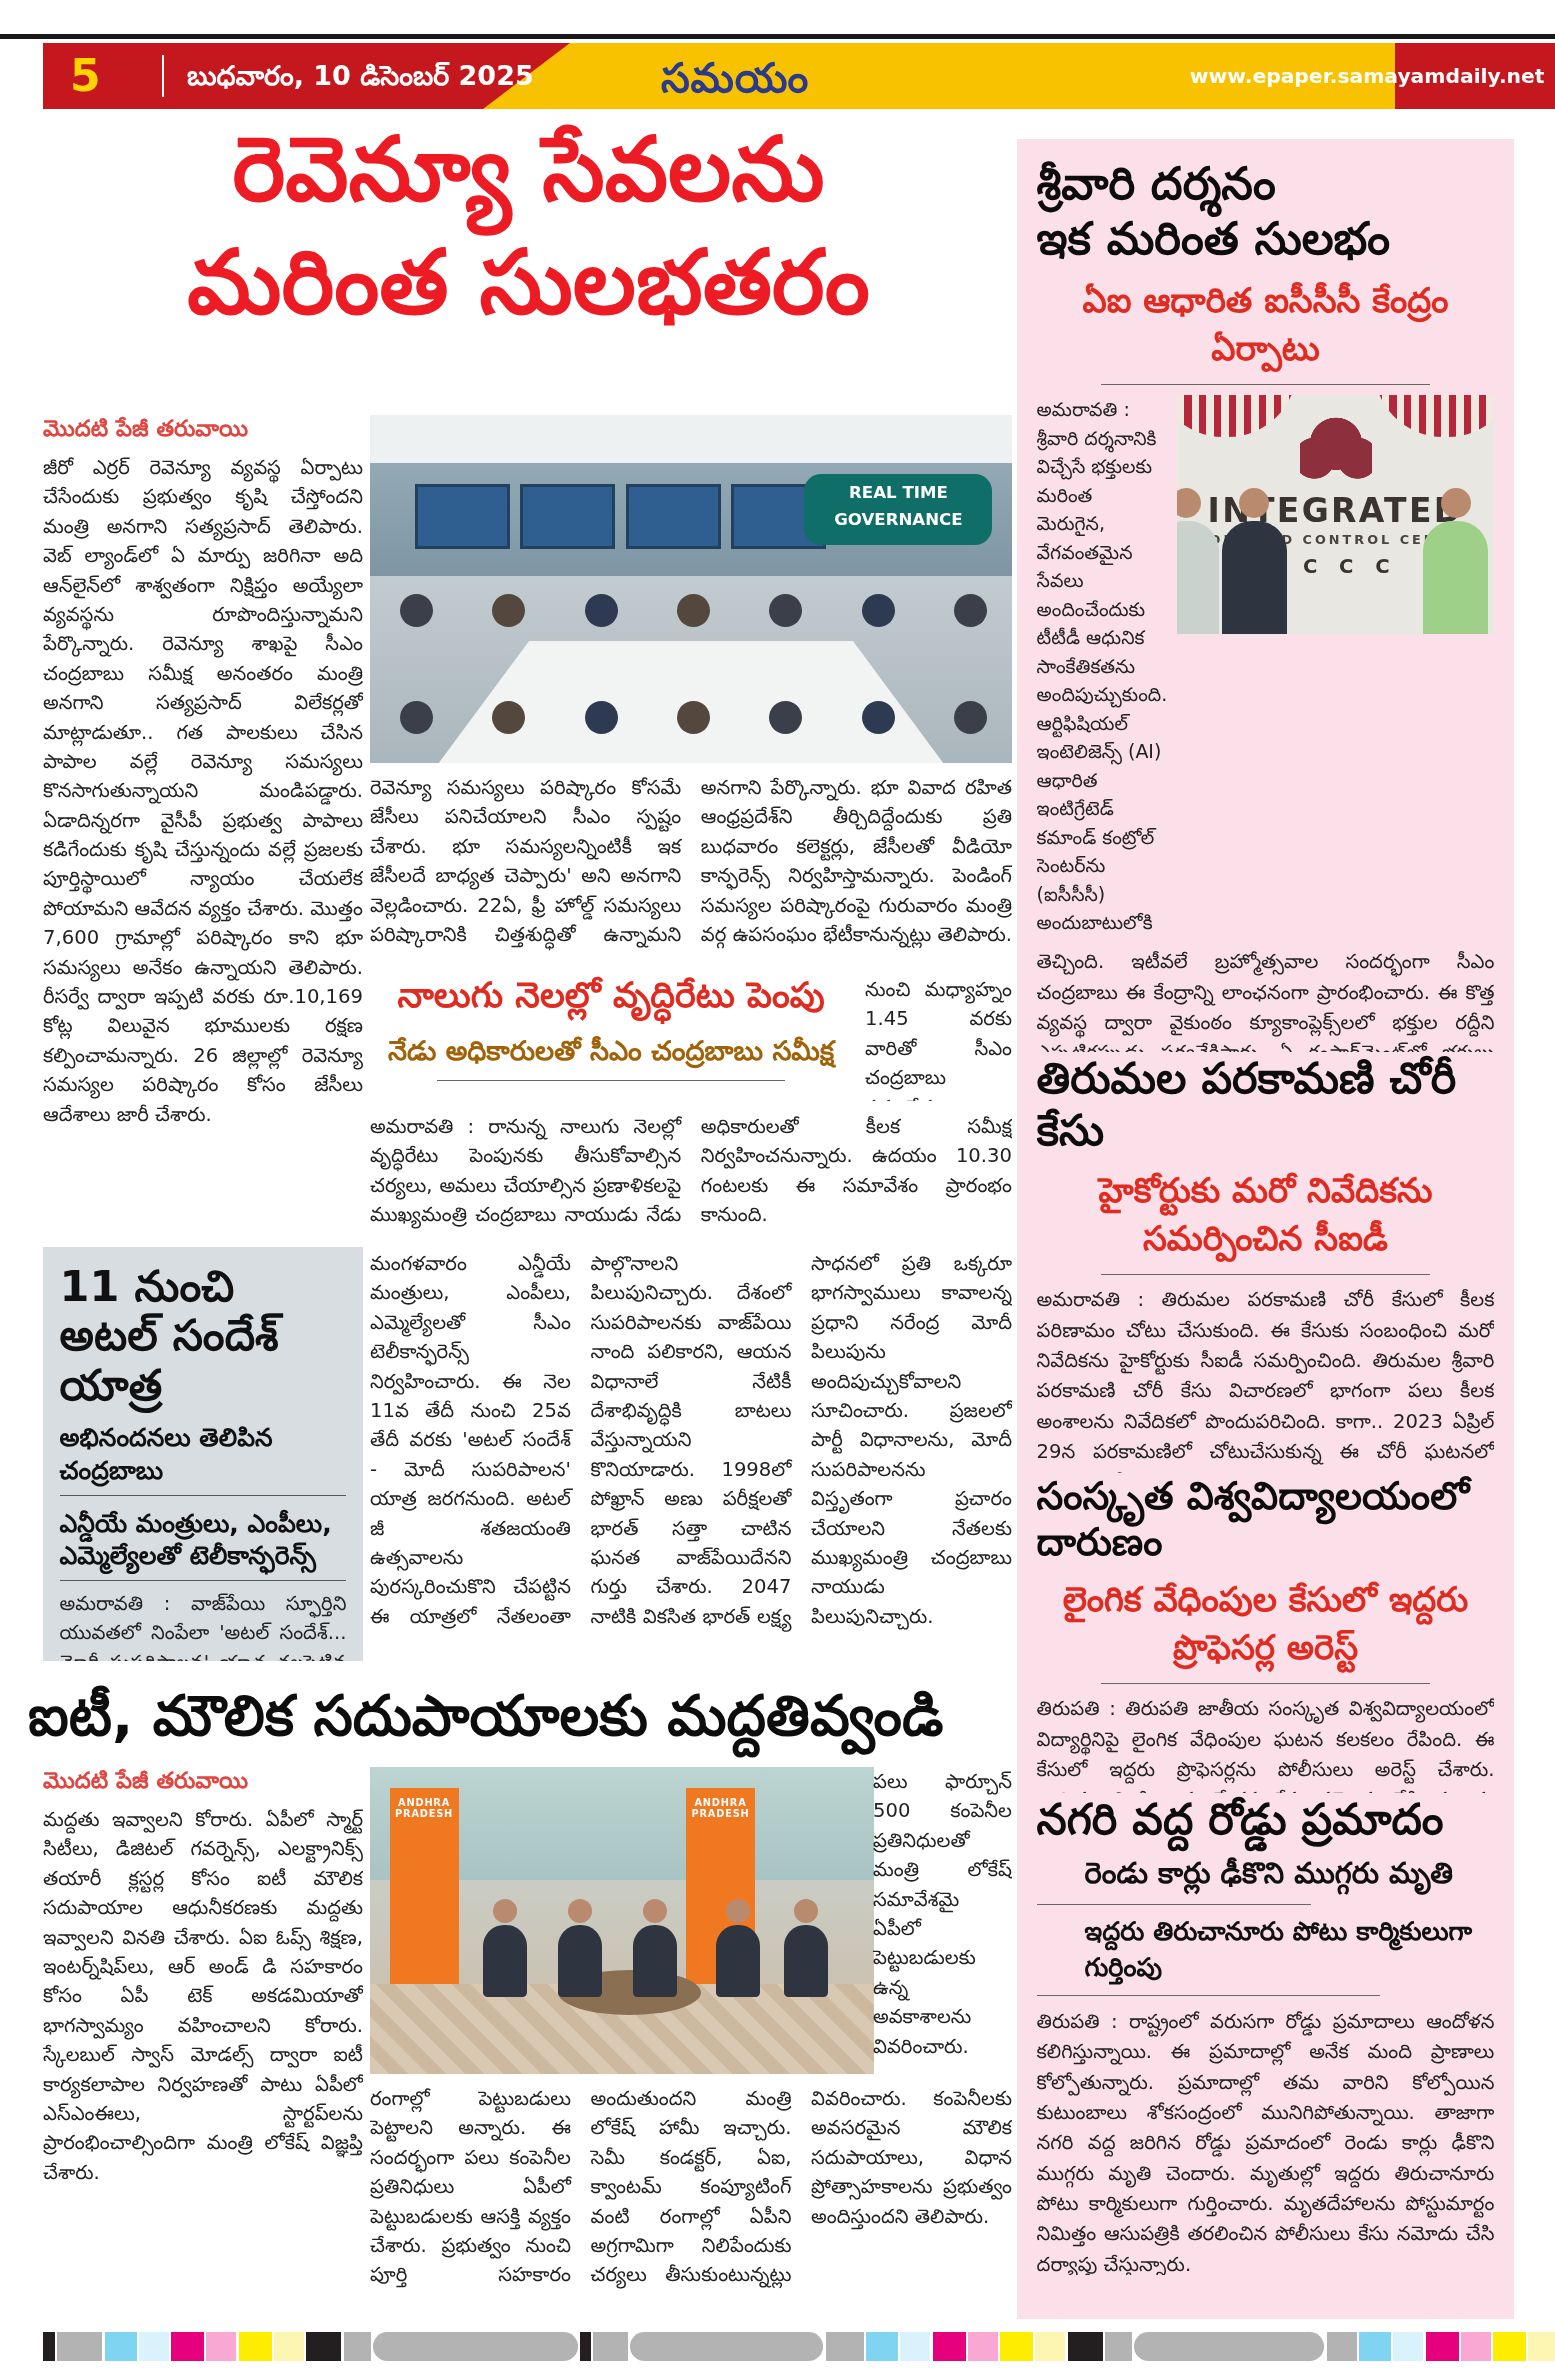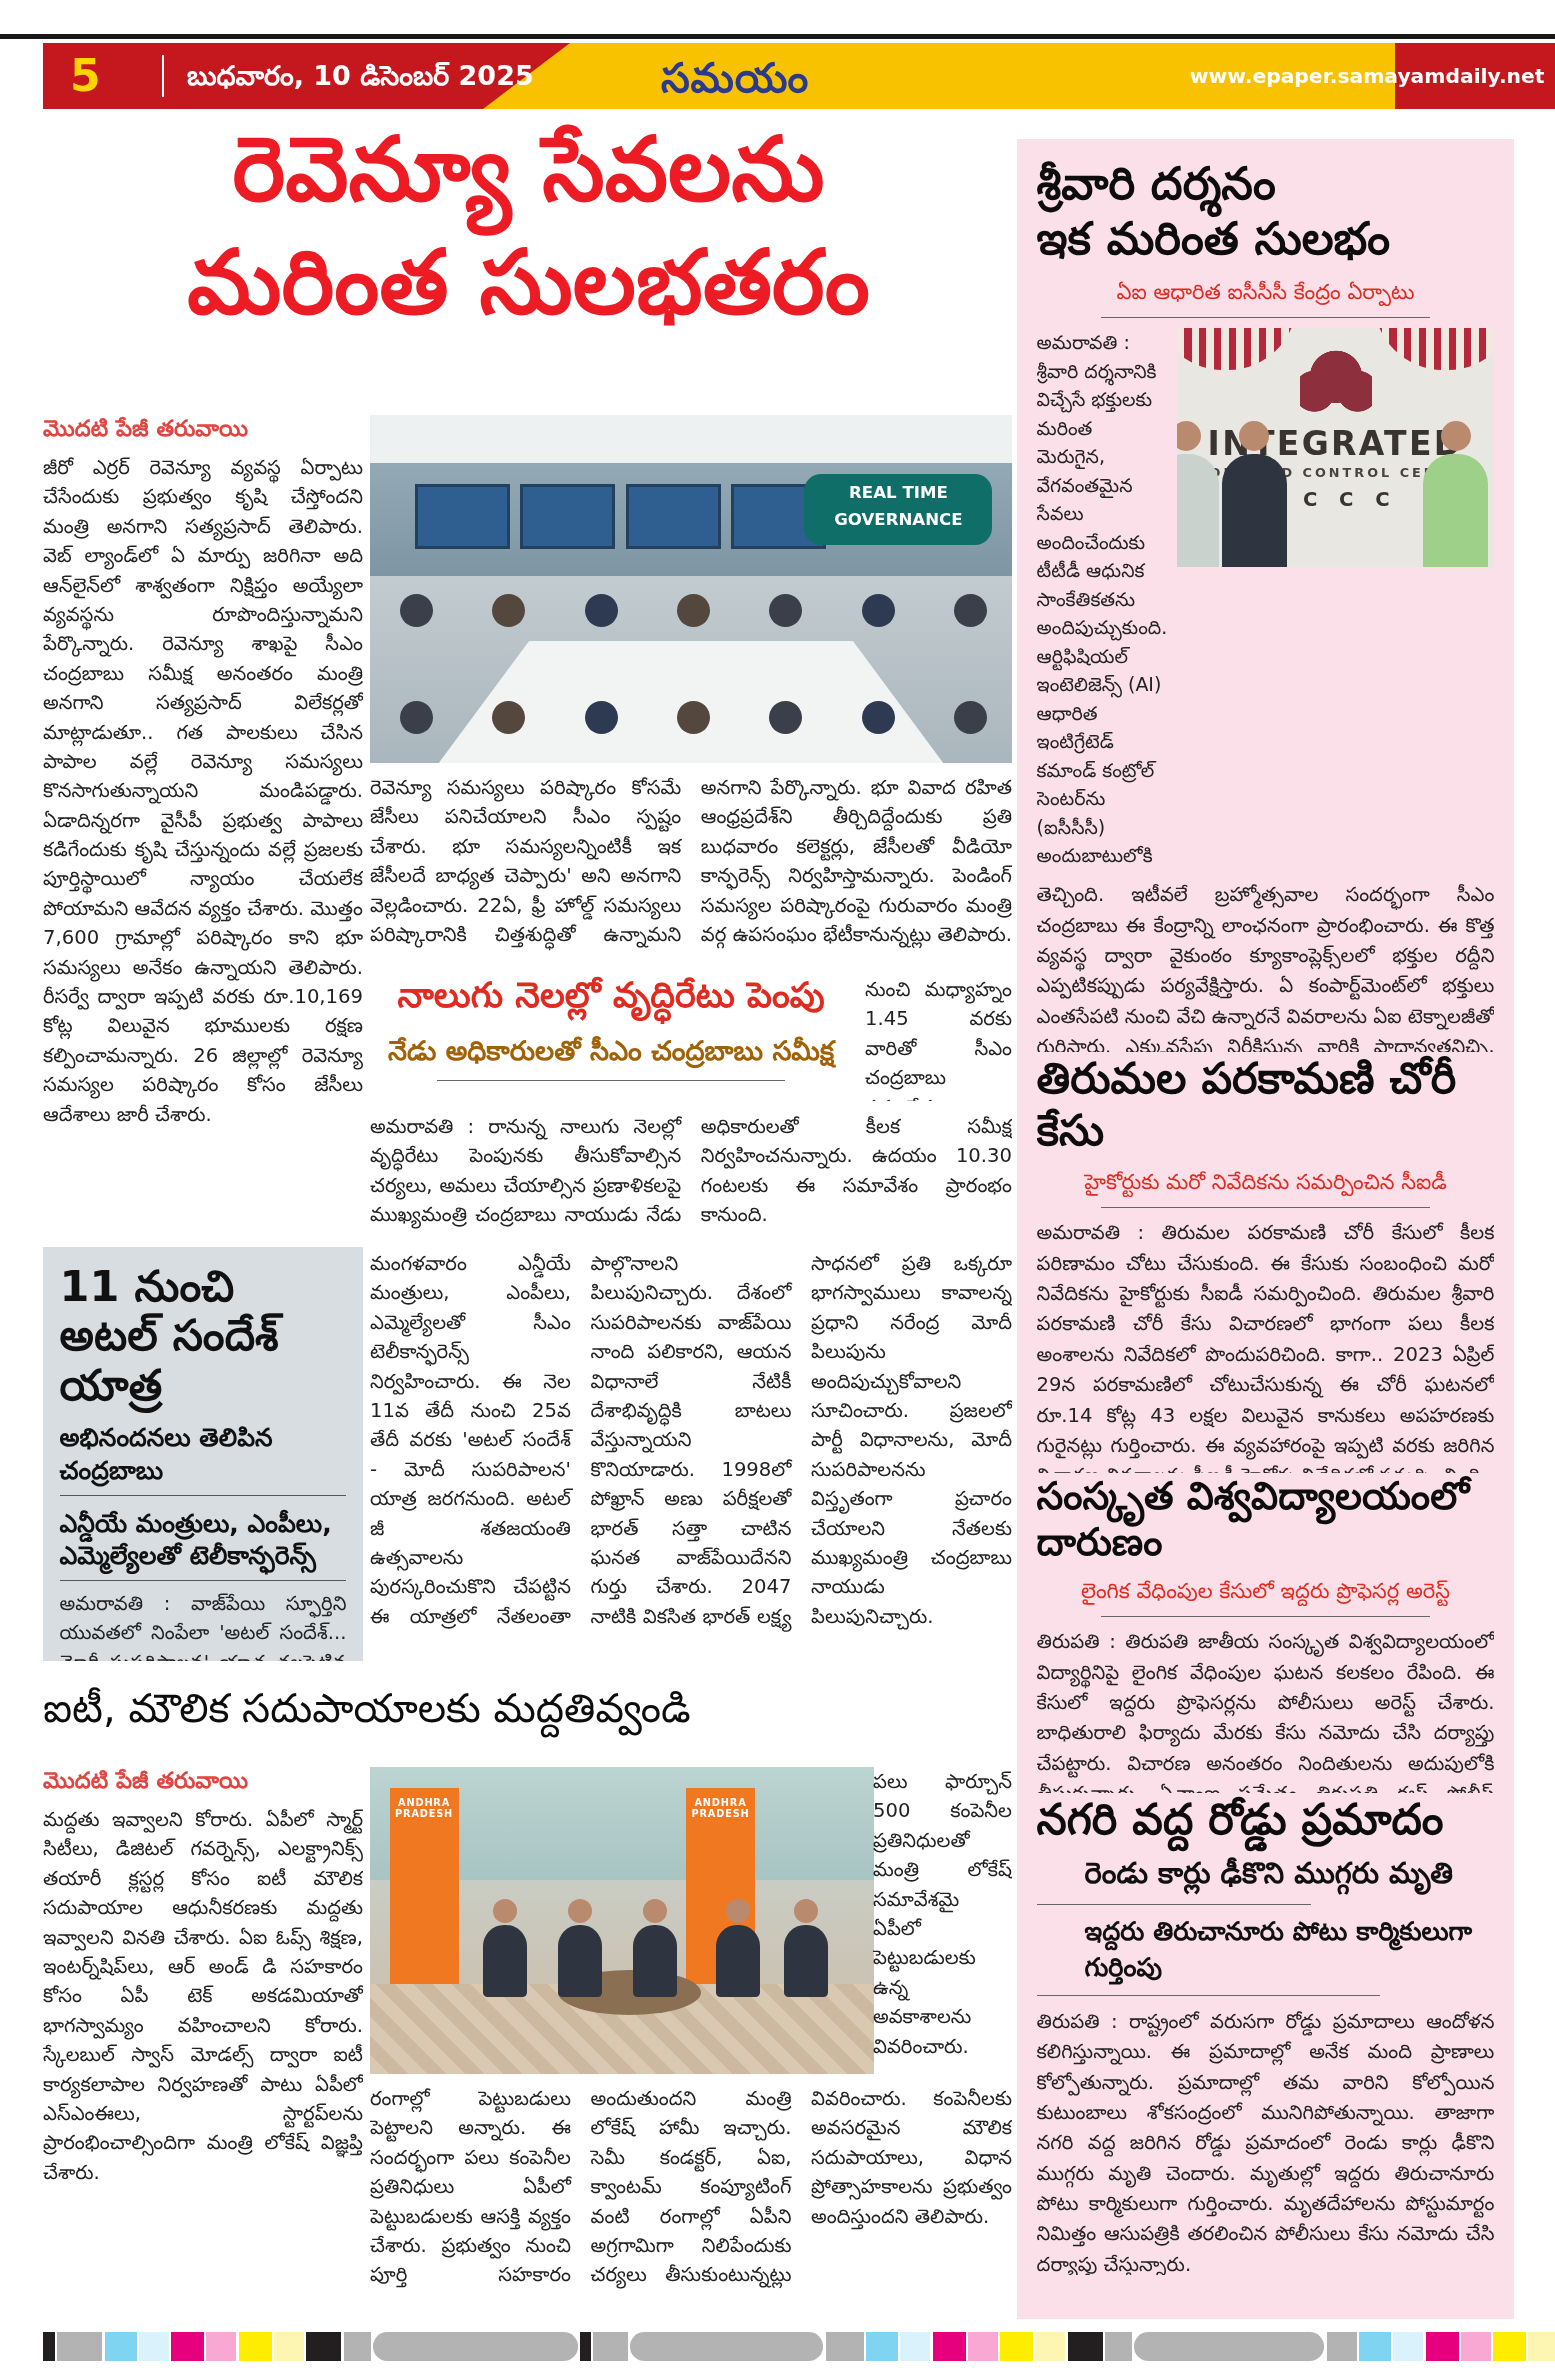--- a/index.html
+++ b/index.html
@@ -45,37 +45,37 @@
   #review-black{color:#a16207;font-size:27px;font-weight:800;margin-top:10.5px;}
   #review-side{left:865px;top:975px;width:147px;height:126px;}
   #review-body{left:370px;top:1112px;width:642px;height:126px;}
   
   #atal-box{left:43px;top:1247px;width:320px;height:414px;background:#d8dde2;padding:15px 16.6px;box-sizing:border-box;overflow:hidden;}
   #atal-box h2{margin:0;font-size:43px;line-height:1.15;color:#111;font-weight:800;}
   .atal-sub{font-size:25px;font-weight:800;color:#111;margin-top:12px;line-height:1.3;}
   .atal-line{border-bottom:1.5px solid #555;margin:7.5px 0;}
   #atal-cols{left:370px;top:1249px;width:642px;height:410px;}
   
-  #it-headline{left:43px;top:1687px;width:969px;font-size:40px;font-weight:400;color:#0d0d0d;line-height:1.05;}
+  #it-headline{left:28px;top:1687px;width:969px;font-size:56px;font-weight:700;color:#0d0d0d;line-height:1.05;}
   #it-col1{left:43px;top:1767px;width:320px;height:551px;}
   #it-photo{left:370px;top:1767px;width:493px;height:307px;background:linear-gradient(#c9d8d6,#cbb9a4);overflow:hidden;padding-left:11px;}
   .it-glass{left:0;top:0;width:100%;height:113px;background:linear-gradient(#bcd4d2,#a8c4c2);}
   .it-banner{top:21px;width:69px;height:226px;background:#f07820;color:#fff;font-size:9.8px;font-weight:700;
       text-align:center;padding-top:9px;box-sizing:border-box;letter-spacing:0.8px;}
   .it-floor{left:0;bottom:0;width:100%;height:90px;
       background:repeating-linear-gradient(45deg,#d9c8b2 0 13.5px,#cdb99f 13.5px 27px);}
   .it-table{left:188px;top:203px;width:143px;height:45px;border-radius:50%;background:#8a6f52;}
   .sit{top:158px;width:44px;height:72px;border-radius:21px 21px 4.5px 4.5px;background:#2e3440;}
   .sit::before{content:"";position:absolute;top:-25.6px;left:9.8px;width:24px;height:24px;border-radius:50%;background:#b98a6e;}
   #it-side{left:873px;top:1767px;width:139px;height:307px;}
   #it-cols{left:370px;top:2084px;width:642px;height:235px;}
   
   #panel{left:1017px;top:139px;width:497px;height:2180px;background:#fbdfe9;box-sizing:border-box;padding:18px 19.6px;overflow:hidden;}
   .p-h1{font-size:45px;font-weight:800;color:#0d0d0d;line-height:1.22;margin:0;}
-  .p-sub{color:#e02b20;font-size:21px;font-weight:400;text-align:center;margin-top:13.5px;}
+  .p-sub{color:#e02b20;font-size:34px;font-weight:700;text-align:center;margin-top:13.5px;}
   .p-sub-black{color:#111;font-size:29px;font-weight:800;margin-top:10.5px;margin-left:48px;}
   .p-body{font-size:19.6px;line-height:1.55;text-align:justify;color:#222;}
   .sec{overflow:hidden;}
   #srivari-row{display:flex;gap:12px;margin-top:10.5px;}
   #srivari-intro{width:128px;flex:0 0 128px;font-size:19px;line-height:1.5;color:#222;}
   #iccc-photo{position:relative;flex:1;height:239px;background:#e9e7e1;overflow:hidden;}
   .garland{position:absolute;top:-27px;width:143px;height:69px;border-radius:0 0 143px 143px;
       background:repeating-linear-gradient(90deg,#b5273a 0 7.5px,#efe9df 7.5px 15px);}
   .iccc-emblem{position:absolute;left:50%;top:19.6px;transform:translateX(-50%);width:72px;height:72px;
       background:radial-gradient(circle at 50% 40%,#8d2f3c 0 46%,transparent 47%),

